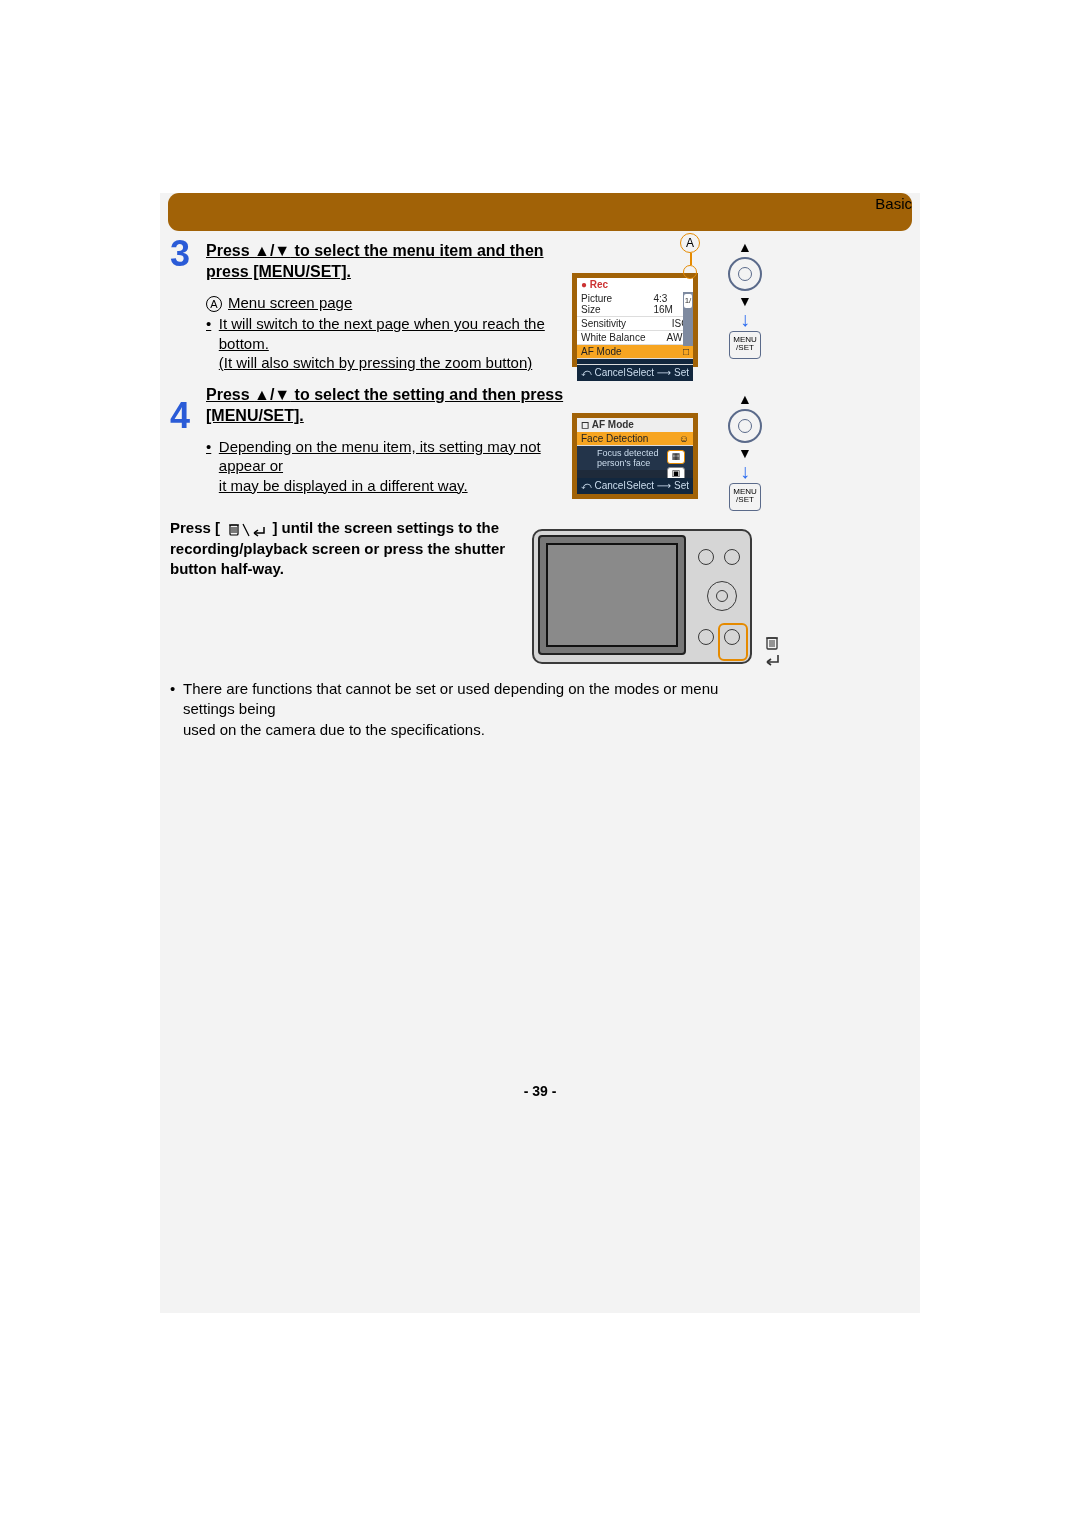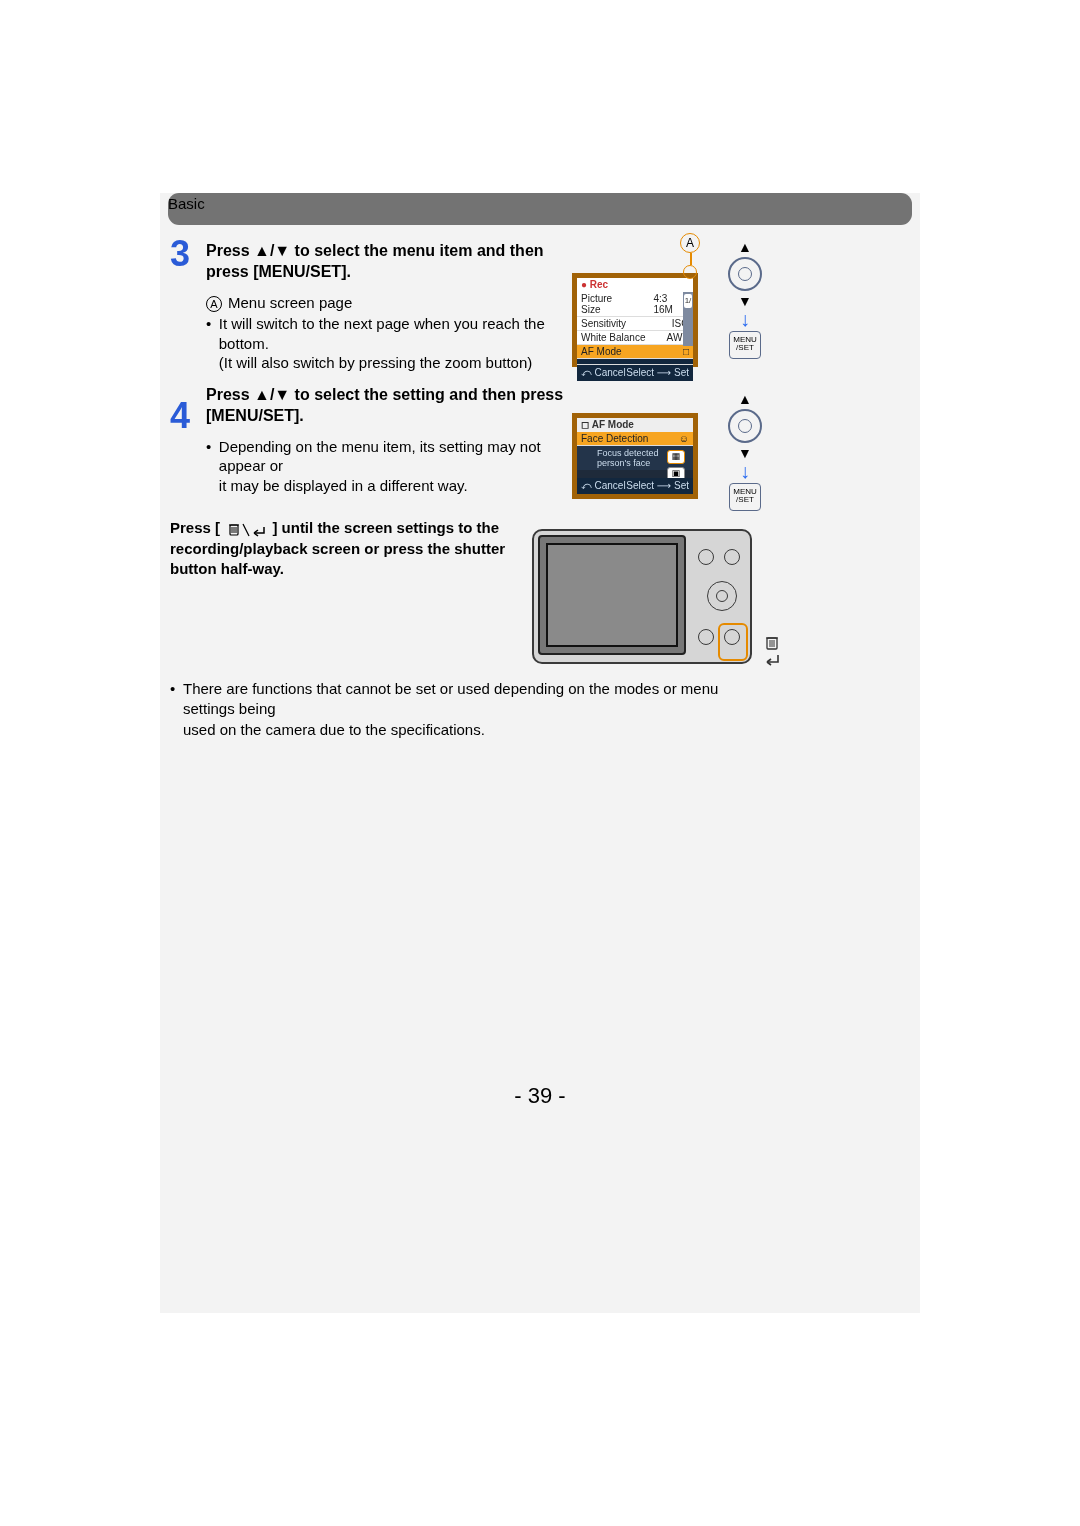--- a/index.html
+++ b/index.html
@@ -18,41 +18,42 @@
     top: 193px;
     width: 760px;
     height: 1120px;
     background: #f3f3f3;
   }
   .header-bar {
     position: absolute;
     left: 8px;
     top: 0;
     right: 8px;
-    height: 32px;
-    background: #737373;
+    height: 38px;
+    background: #a16207;
     border-radius: 11px;
-    text-align: left;
+    text-align: right;
   }
   .header-title {
     font-size: 15px;
     color: #000;
     line-height: 22px;
   }
   .step-number {
     font-size: 36px;
     font-weight: bold;
     color: #2a5bd7;
     position: absolute;
   }
   .step-body {
     position: absolute;
     font-size: 16px;
     color: #000;
     line-height: 1.3;
+    text-decoration: underline;
   }
   .step-title { font-weight: bold; }
   .bullet-list { margin-top: 10px; font-size: 15px; }
   .bullet-row { display: flex; margin-top: 2px; }
   .bullet-dot { width: 14px; text-align: left; }
   .circled-a {
     display: inline-block;
     width: 16px; height: 16px;
     border: 1.2px solid #000;
     border-radius: 50%;
@@ -109,21 +110,21 @@
   .cam-hl { position:absolute; border:2px solid #e58a00; border-radius:6px;}
   .cam-icon { position:absolute; font-size:14px; color:#333; text-align:center;}
 
   .close-block { position:absolute; font-size:15px; font-weight:bold; color:#000; line-height:1.35;}
   .close-block .sq { font-size:13px; margin-right:4px;}
   .inline-iconbox { display:inline-block; vertical-align:middle;}
   .inline-iconbox svg { vertical-align:middle;}
 
   .note-block { position:absolute; font-size:15px; color:#000; line-height:1.35;}
 
-  .page-number { position:absolute; width:100%; text-align:center; font-size:22px; color:#000;}
+  .page-number { position:absolute; width:100%; text-align:center; font-size:14px; color:#000;font-weight:bold;}
 </style>
 </head>
 <body>
 
 <div class="page-area">
 
   <div class="header-bar">
     <span class="header-title">Basic</span>
   </div>
 

